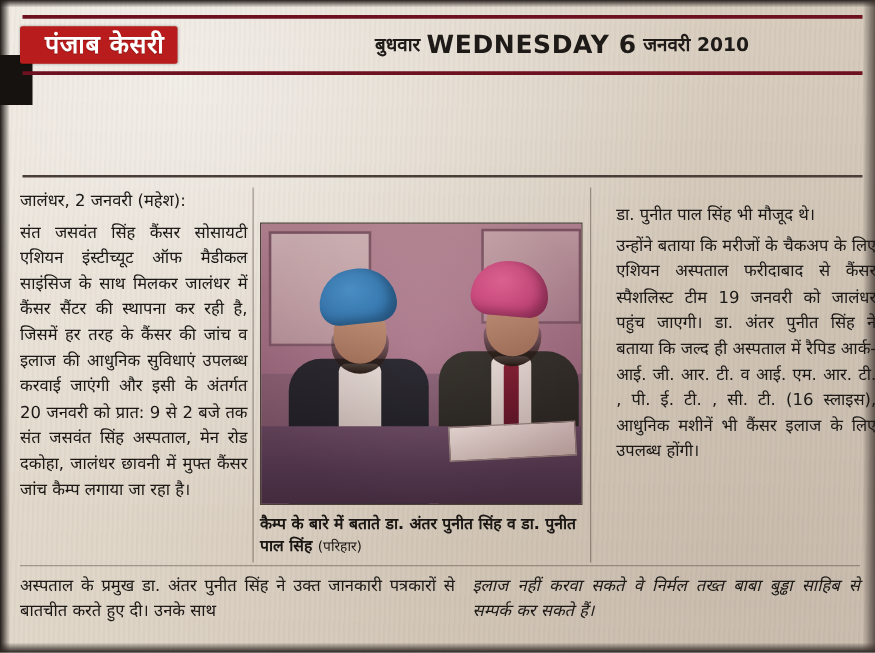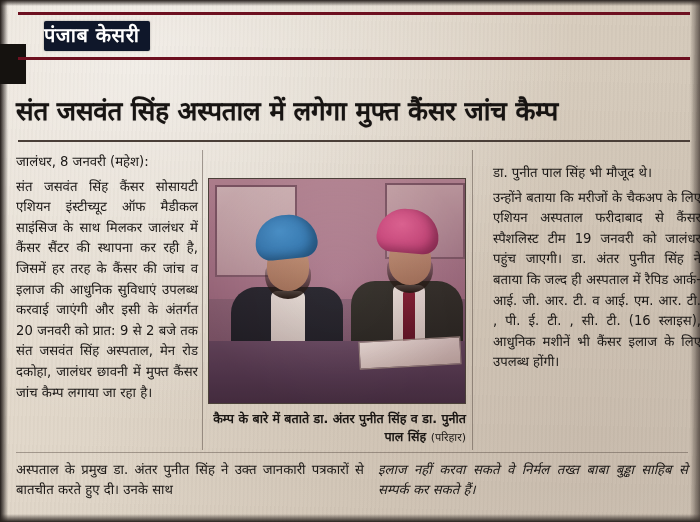--- a/index.html
+++ b/index.html
@@ -63,23 +63,23 @@
   .masthead-rule-top {
     position: absolute; left: 18px; top: 0; width: 672px; height: 3px;
     background: #6d1020;
   }
   .masthead-rule-bottom {
     position: absolute; left: 18px; top: 45px; width: 672px; height: 3px;
     background: #6d1020;
   }
   #logo-box {
     position: absolute;
-    left: 44px; top: 9px;
-    background: #0f172a;
-    padding: 3px 10px 5px 0;
+    left: 16px; top: 9px;
+    background: #b91c1c;
+    padding: 3px 10px 5px 20px;
     border-radius: 2px;
     box-shadow: 0 0 2px rgba(0,0,0,0.35);
   }
   #logo-text {
     color: #ffffff;
     font-size: 20px;
     font-weight: bold;
     letter-spacing: 0.5px;
     line-height: 22px;
     white-space: nowrap;
@@ -256,21 +256,21 @@
 
   
   #caption {
     position: absolute;
     left: 208px; top: 410px;
     width: 258px;
     font-size: 12.6px;
     line-height: 18px;
     font-weight: bold;
     color: #1b1714;
-    text-align: right;
+    text-align: left;
   }
   #caption .credit {
     font-weight: normal;
     font-size: 11px;
   }
 
   
   #bottom-block {
     position: absolute;
     left: 16px; top: 460px;
@@ -301,31 +301,35 @@
   <div class="edge-left"></div>
   <div class="edge-bottom"></div>
   <div class="edge-right"></div>
   <div class="black-notch"></div>
 
   <div id="masthead">
     <div class="masthead-rule-top"></div>
     <div id="logo-box">
       <div id="logo-text">पंजाब केसरी</div>
     </div>
+    <div id="dateline">
+      <span class="d-hi">बुधवार</span>
+      <span class="d-en">WEDNESDAY 6</span>
+      <span class="d-hi">जनवरी 2010</span>
+    </div>
     <div class="masthead-rule-bottom"></div>
   </div>
 
-  <div id="headline">संत जसवंत सिंह अस्पताल में लगेगा मुफ्त कैंसर जांच कैम्प</div>
   <div id="headline-rule"></div>
 
   <div class="col-divider" id="div-1"></div>
   <div class="col-divider" id="div-2"></div>
 
   <div class="col" id="col-left">
-    <p>जालंधर, 8 जनवरी (महेश):</p>
+    <p>जालंधर, 2 जनवरी (महेश):</p>
     <p>संत जसवंत सिंह कैंसर सोसायटी एशियन इंस्टीच्यूट ऑफ मैडीकल साइंसिज के साथ मिलकर जालंधर में कैंसर सैंटर की स्थापना कर रही है, जिसमें हर तरह के कैंसर की जांच व इलाज की आधुनिक सुविधाएं उपलब्ध करवाई जाएंगी और इसी के अंतर्गत 20 जनवरी को प्रात: 9 से 2 बजे तक संत जसवंत सिंह अस्पताल, मेन रोड दकोहा, जालंधर छावनी में मुफ्त कैंसर जांच कैम्प लगाया जा रहा है।</p>
   </div>
 
   <div id="photo-wrap">
     <div id="photo">
       <div class="ph-wall"></div>
       <div class="ph-window"></div>
       <div class="ph-window2"></div>
       <div class="p1-body"></div>
       <div class="p1-shirt"></div>

